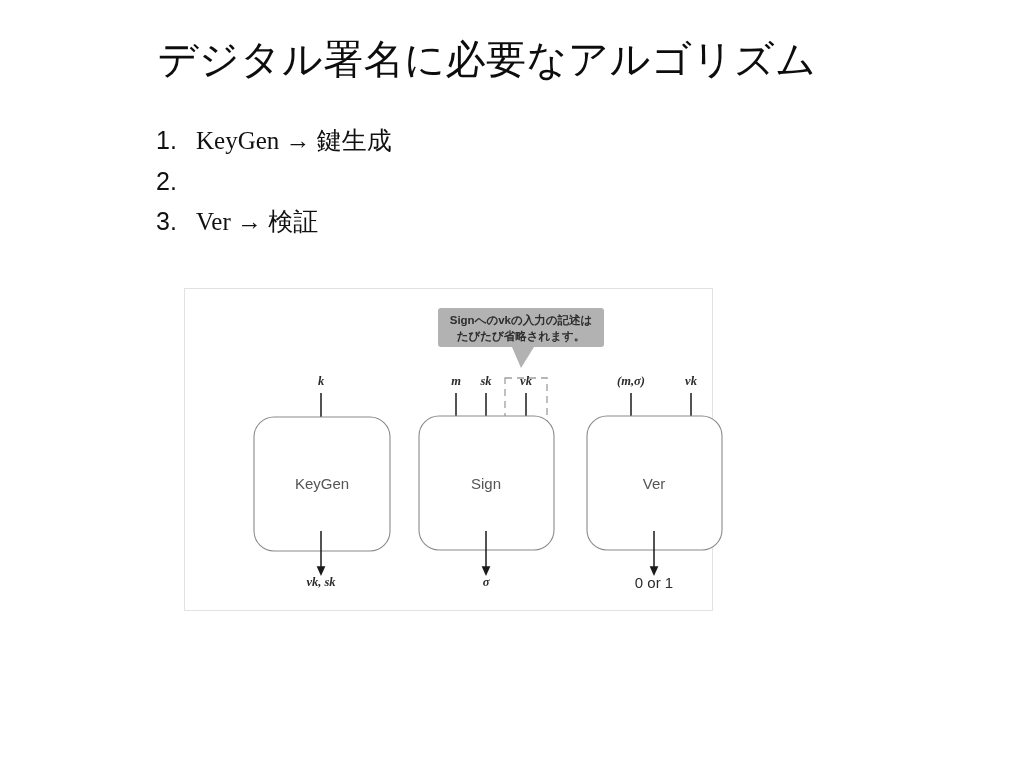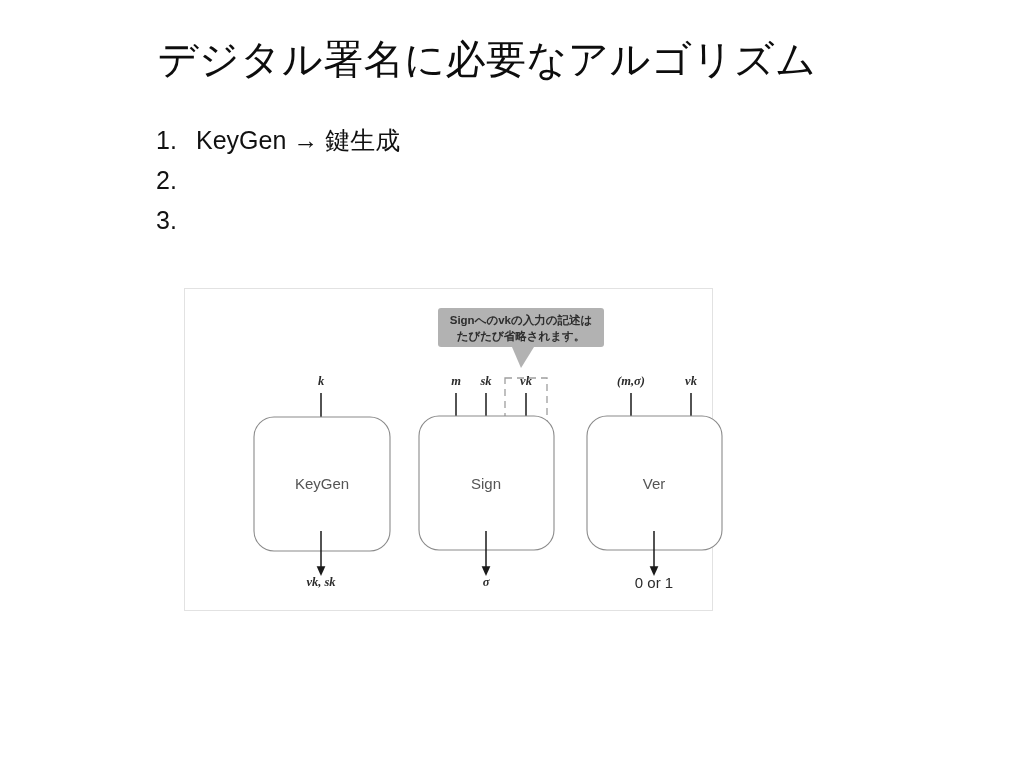--- a/index.html
+++ b/index.html
@@ -46,20 +46,21 @@
     color: #111111;
     white-space: nowrap;
   }
   .list-marker {
     width: 40px;
     flex: 0 0 40px;
     text-align: left;
   }
   .list-text {
     flex: 0 0 auto;
+    font-family: Liberation Serif, serif;
   }
 
   
   #figure-panel {
     position: absolute;
     left: 184px;
     top: 288px;
     width: 529px;
     height: 323px;
     border: 1px solid #e2e2e2;
@@ -133,20 +134,21 @@
 <div id="bullet-list">
   <div class="list-item">
     <span class="list-marker">1.</span>
     <span class="list-text">KeyGen → 鍵生成</span>
   </div>
   <div class="list-item">
     <span class="list-marker">2.</span>
   </div>
   <div class="list-item">
     <span class="list-marker">3.</span>
+    <span class="list-text">Ver → 検証</span>
   </div>
 </div>
 
 <div id="figure-panel">
   <svg id="figure-svg" viewBox="0 0 607 323" xmlns="http://www.w3.org/2000/svg">
     <defs>
       <marker id="arrowhead" markerWidth="7" markerHeight="7" refX="3.2" refY="3.3" orient="auto" markerUnits="strokeWidth">
         <path d="M0,0.4 L6.6,3.3 L0,6.2 z" fill="#1a1a1a"></path>
       </marker>
     </defs>

